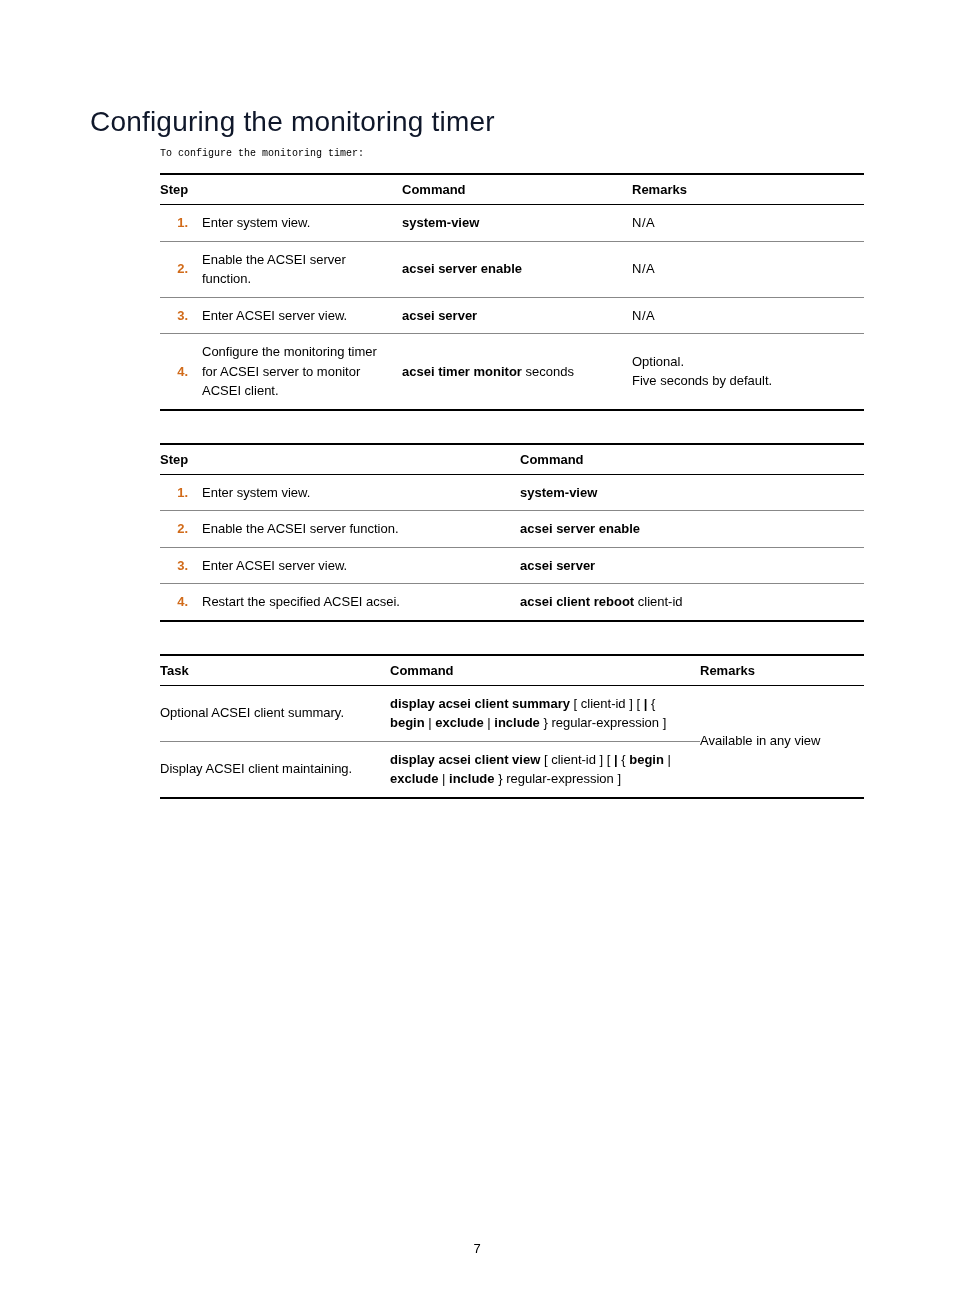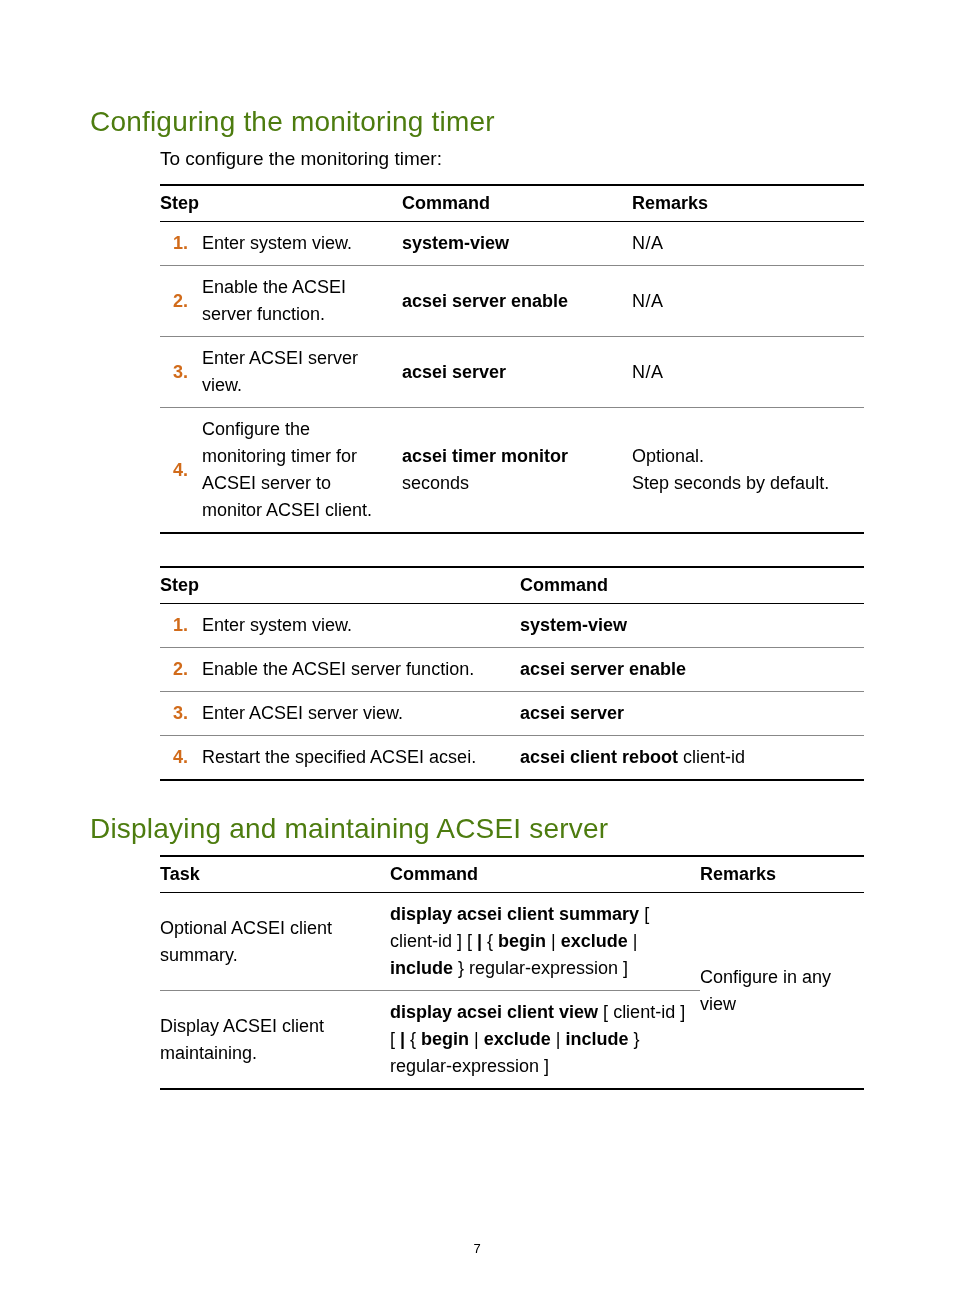--- a/index.html
+++ b/index.html
@@ -16,34 +16,35 @@
     box-sizing: border-box;
   }
   .page {
     padding: 90px 90px 0 90px;
     box-sizing: border-box;
   }
   h2.section-title {
     font-family: "Futura", "Century Gothic", "Trebuchet MS", Arial, sans-serif;
     font-weight: 300;
     font-size: 28px;
-    color: #4d7c0f;
+    color: #0f172a;
     margin: 16px 0 10px 0;
     letter-spacing: 0.2px;
   }
   p.intro {
-    font-size: 19px;
+    font-size: 10px;
     margin: 6px 0 14px 70px;
     font-weight: 300;
+    font-family: Liberation Mono, monospace;
   }
   table.cfg {
     width: calc(100% - 70px);
     margin-left: 70px;
     border-collapse: collapse;
-    font-size: 18px;
+    font-size: 13px;
     margin-bottom: 32px;
   }
   table.cfg thead th {
     text-align: left;
     font-weight: 700;
     border-top: 2px solid #000;
     border-bottom: 1px solid #000;
     padding: 7px 10px 7px 0;
   }
   table.cfg tbody tr td {
@@ -128,21 +129,21 @@
           <td>Enter ACSEI server view.</td>
           <td><span class="bold">acsei server</span></td>
           <td><span class="na">N/A</span></td>
         </tr>
         <tr>
           <td class="stepnum">4.</td>
           <td>Configure the monitoring timer for ACSEI server to monitor ACSEI client.</td>
           <td><span class="bold">acsei timer monitor </span><span class="ital">seconds</span></td>
           <td>
             <div>Optional.</div>
-            <div>Step seconds by default.</div>
+            <div>Five seconds by default.</div>
           </td>
         </tr>
       </tbody>
   </table>
 
 
   <table class="cfg t2">
     <colgroup>
         <col class="c1">
         <col class="c2">
@@ -171,40 +172,39 @@
           <td><span class="bold">acsei server</span></td>
         </tr>
         <tr>
           <td class="stepnum">4.</td>
           <td>Restart the specified ACSEI acsei.</td>
           <td><span class="bold">acsei client reboot </span><span class="ital">client-id</span></td>
         </tr>
       </tbody>
   </table>
 
-  <h2 class="section-title">Displaying and maintaining ACSEI server</h2>
 
   <table class="cfg t3">
     <colgroup>
         <col class="c1">
         <col class="c2">
         <col class="c3">
       </colgroup>
     <thead>
       <tr>
         <th>Task</th>
         <th>Command</th>
         <th>Remarks</th>
       </tr>
     </thead>
     <tbody id="t3-body">
         <tr>
           <td>Optional ACSEI client summary.</td>
           <td><span class="bold">display acsei client summary</span><span> [ </span><span class="ital">client-id</span><span> ] [ </span><span class="bold">|</span><span> { </span><span class="bold">begin</span><span> | </span><span class="bold">exclude</span><span> | </span><span class="bold">include</span><span> } </span><span class="ital">regular-expression</span><span> ]</span></td>
-          <td rowspan="2" style="border-bottom: 2px solid rgb(0, 0, 0);">Configure in any view</td>
+          <td rowspan="2" style="border-bottom: 2px solid rgb(0, 0, 0);">Available in any view</td>
         </tr>
         <tr>
           <td>Display ACSEI client maintaining.</td>
           <td><span class="bold">display acsei client view</span><span> [ </span><span class="ital">client-id</span><span> ] [ </span><span class="bold">|</span><span> { </span><span class="bold">begin</span><span> | </span><span class="bold">exclude</span><span> | </span><span class="bold">include</span><span> } </span><span class="ital">regular-expression</span><span> ]</span></td>
         </tr>
       </tbody>
   </table>
 
 </div>
 

